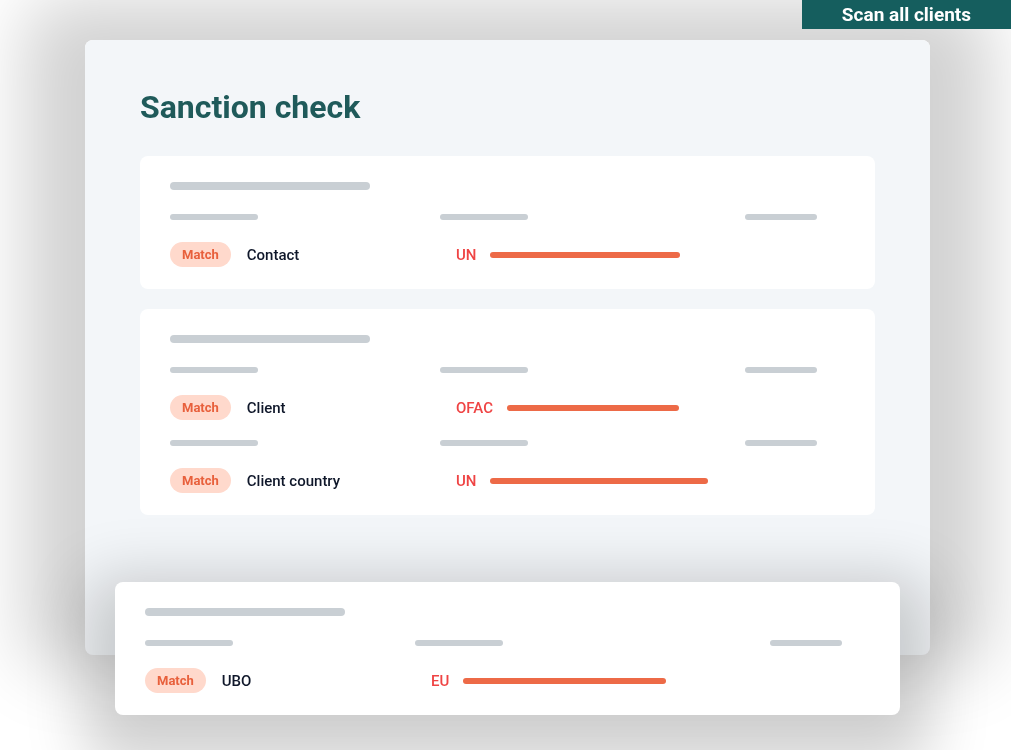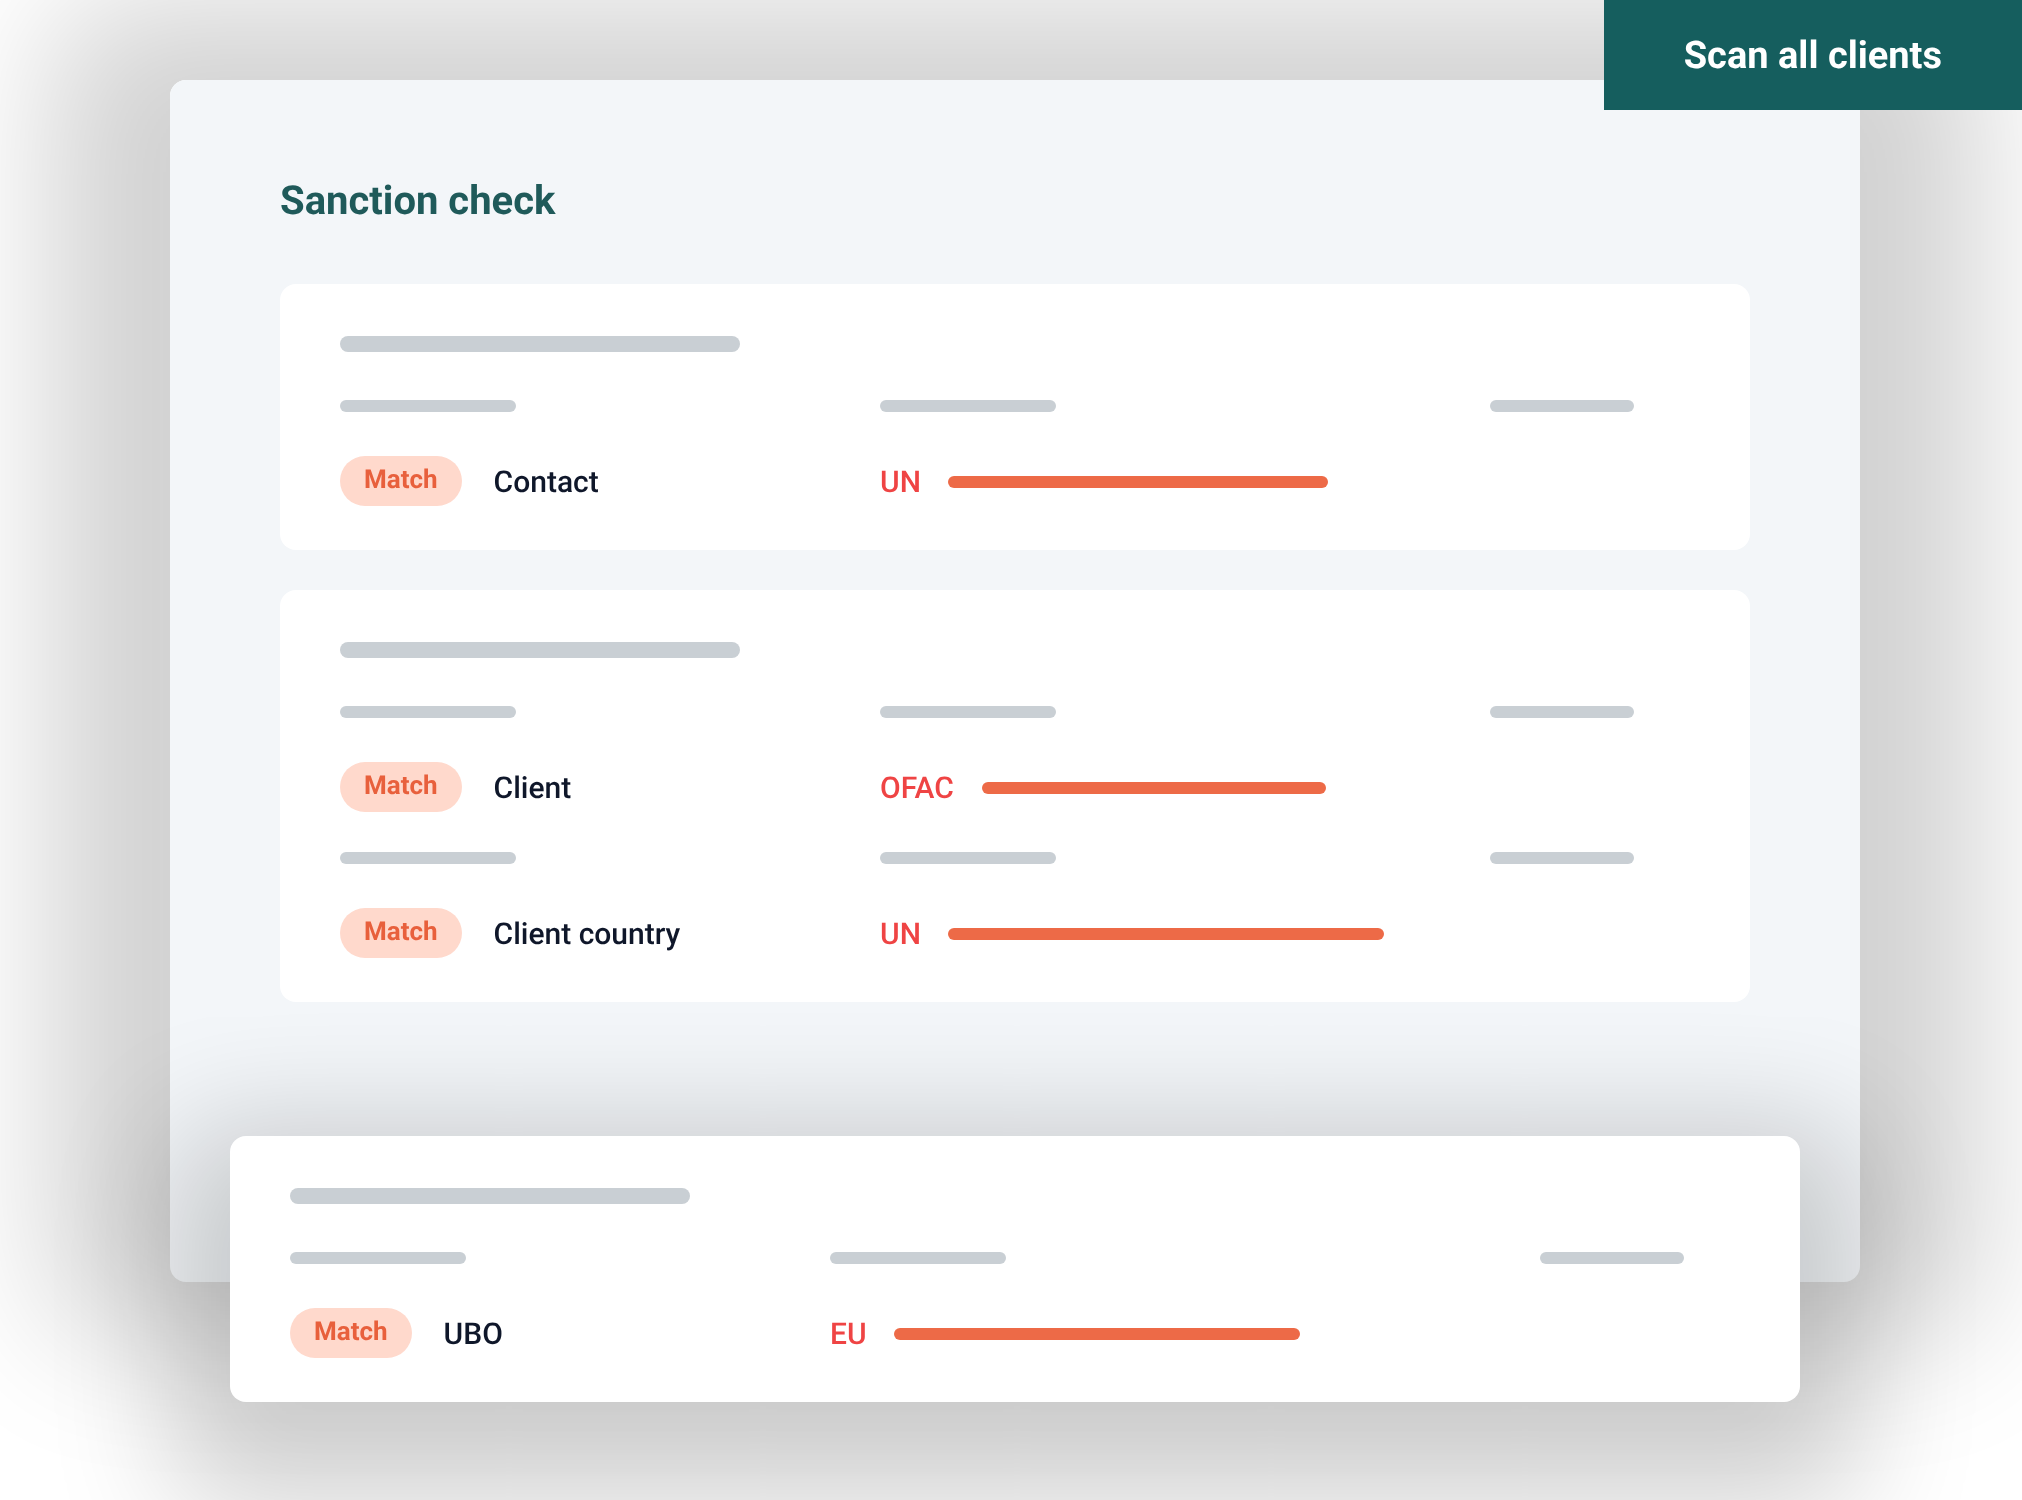--- a/index.html
+++ b/index.html
@@ -34,21 +34,21 @@
     .panel {
       position: relative;
       background: #f3f6f9;
       border-radius: 8px;
       width: 100%;
       padding: 48px 55px 120px 55px;
       z-index: 1;
     }
     .page-title {
       color: #1f5a5a;
-      font-size: 20px;
+      font-size: 32px;
       font-weight: 700;
       margin-bottom: 30px;
     }
     .card {
       background: #ffffff;
       border-radius: 8px;
       padding: 26px 30px 22px 30px;
       margin-bottom: 20px;
     }
     .card.floating {
@@ -78,21 +78,21 @@
       margin-bottom: 18px;
     }
     .row:last-child { margin-bottom: 0; }
     .ph-left { width: 88px; }
     .ph-mid { width: 88px; }
     .ph-right { width: 72px; justify-self: start; margin-left: 40px; }
     .row.ph-row { margin-bottom: 22px; }
     .match-row {
       display: grid;
       grid-template-columns: 250px 1fr 140px;
-      column-gap: 20px;
+      column-gap: 36px;
       align-items: center;
       margin-bottom: 20px;
     }
     .match-row:last-child { margin-bottom: 0; }
     .match-left {
       display: flex;
       align-items: center;
       gap: 16px;
     }
     .badge {
@@ -126,21 +126,21 @@
       background: #ed6a47;
     }
     .scan-btn {
       position: absolute;
       top: 0;
       right: 0;
       background: #155e5e;
       color: #ffffff;
       font-size: 19px;
       font-weight: 700;
-      padding: 16px 40px;
+      padding: 3px 40px;
       z-index: 20;
       cursor: pointer;
     }
   </style>
 </head>
 <body>
 
 <div class="scan-btn">
   <span>Scan all clients</span>
 </div>

